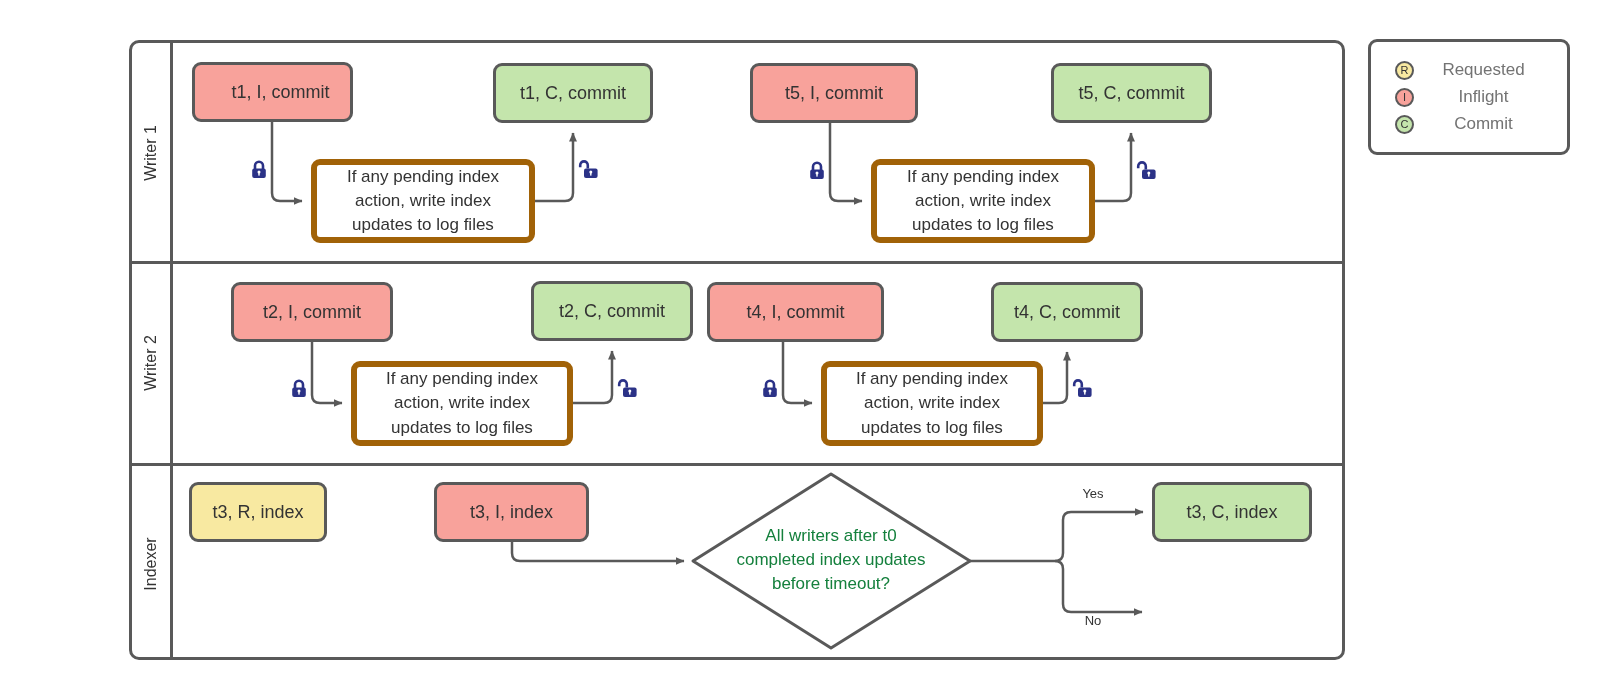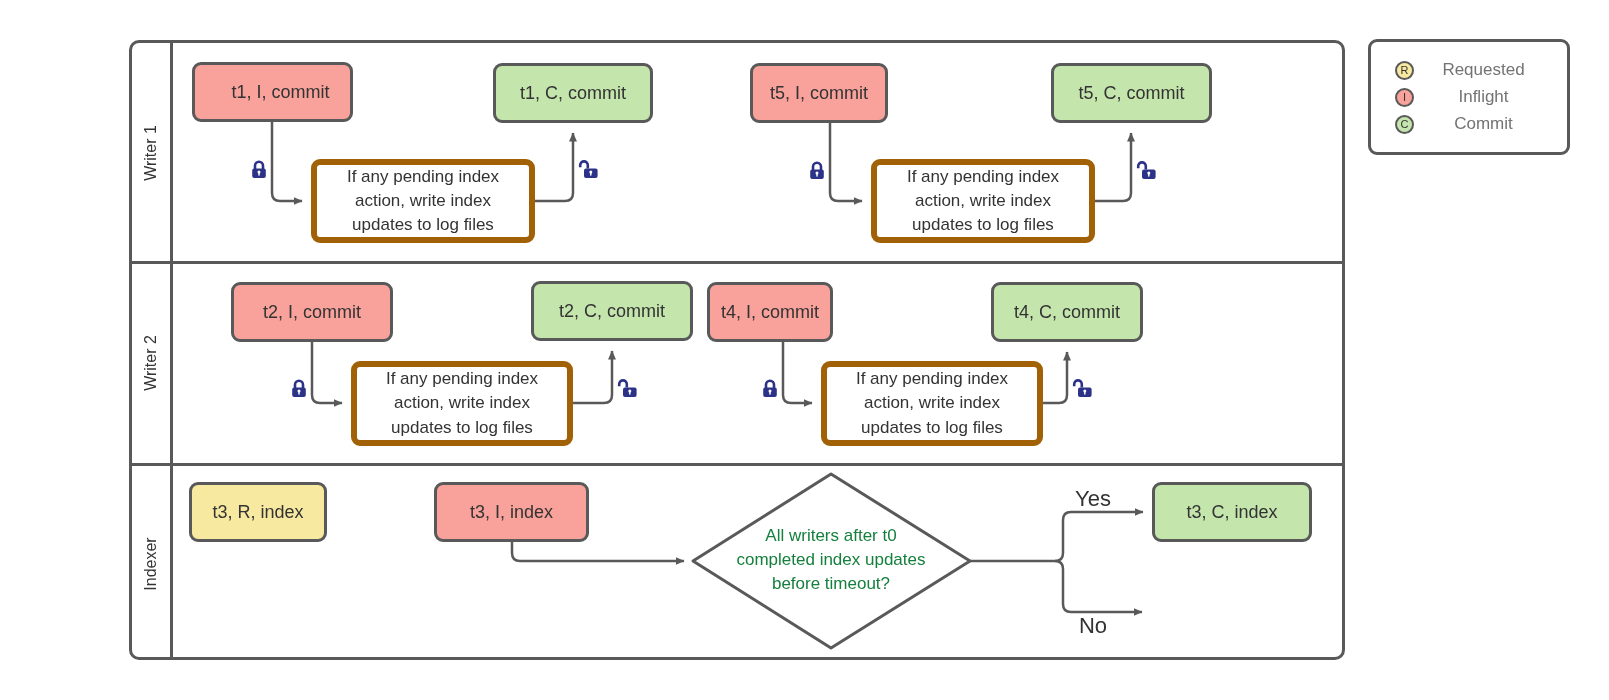--- a/index.html
+++ b/index.html
@@ -17,21 +17,21 @@
   
   .state{position:absolute;border:3px solid #595959;border-radius:9px;box-sizing:border-box;
          display:flex;align-items:center;justify-content:center;font-size:18px;color:#333;z-index:3;}
   .inflight{background:#F8A29B;}
   .commit{background:#C4E5AC;}
   .requested{background:#F8E9A1;}
   .process{position:absolute;border:6px solid #a16207;border-radius:9px;box-sizing:border-box;background:#fff;
            display:flex;align-items:center;justify-content:center;text-align:center;
            font-size:17px;line-height:1.42;color:#333;padding:4px 14px;z-index:3;}
   .diamond-text{position:absolute;text-align:center;font-size:17px;line-height:1.4;color:#15803d;z-index:3;}
-  .edge-label{position:absolute;font-size:22px;color:#333;text-align:center;z-index:4;}
+  .edge-label{position:absolute;font-size:13px;color:#333;text-align:center;z-index:4;}
 
   .connectors{position:absolute;left:0;top:0;z-index:1;}
   .lock{position:absolute;z-index:5;}
 
   
   .legend{position:absolute;left:1368px;top:39px;width:202px;height:116px;
           border:3px solid #595959;border-radius:9px;box-sizing:border-box;background:#fff;
           display:flex;flex-direction:column;justify-content:center;padding:4px 14px 4px 24px;}
   .legend-row{display:flex;align-items:center;height:27px;}
   .legend-dot{width:19px;height:19px;border-radius:50%;border:2px solid #595959;box-sizing:border-box;
@@ -89,40 +89,40 @@
 
     <div class="state inflight" style="left:60px;top:19px;width:161px;height:60px;padding-left:16px;">
       <span>t1, I, commit</span>
     </div>
     <div class="process" style="left:179px;top:116px;width:224px;height:84px;">
       <span>If any pending index action, write index updates to log files</span>
     </div>
     <div class="state commit" style="left:361px;top:20px;width:160px;height:60px;">
       <span>t1, C, commit</span>
     </div>
-    <div class="state inflight" style="left:618px;top:20px;width:138px;height:60px;">
+    <div class="state inflight" style="left:618px;top:20px;width:168px;height:60px;">
       <span>t5, I, commit</span>
     </div>
     <div class="process" style="left:739px;top:116px;width:224px;height:84px;">
       <span>If any pending index action, write index updates to log files</span>
     </div>
     <div class="state commit" style="left:919px;top:20px;width:161px;height:60px;">
       <span>t5, C, commit</span>
     </div>
 
     <div class="state inflight" style="left:99px;top:239px;width:162px;height:60px;">
       <span>t2, I, commit</span>
     </div>
     <div class="process" style="left:219px;top:318px;width:222px;height:85px;">
       <span>If any pending index action, write index updates to log files</span>
     </div>
     <div class="state commit" style="left:399px;top:238px;width:162px;height:60px;">
       <span>t2, C, commit</span>
     </div>
-    <div class="state inflight" style="left:575px;top:239px;width:126px;height:60px;">
+    <div class="state inflight" style="left:575px;top:239px;width:177px;height:60px;">
       <span>t4, I, commit</span>
     </div>
     <div class="process" style="left:689px;top:318px;width:222px;height:85px;">
       <span>If any pending index action, write index updates to log files</span>
     </div>
     <div class="state commit" style="left:859px;top:239px;width:152px;height:60px;">
       <span>t4, C, commit</span>
     </div>
 
     <div class="state requested" style="left:57px;top:439px;width:138px;height:60px;">

